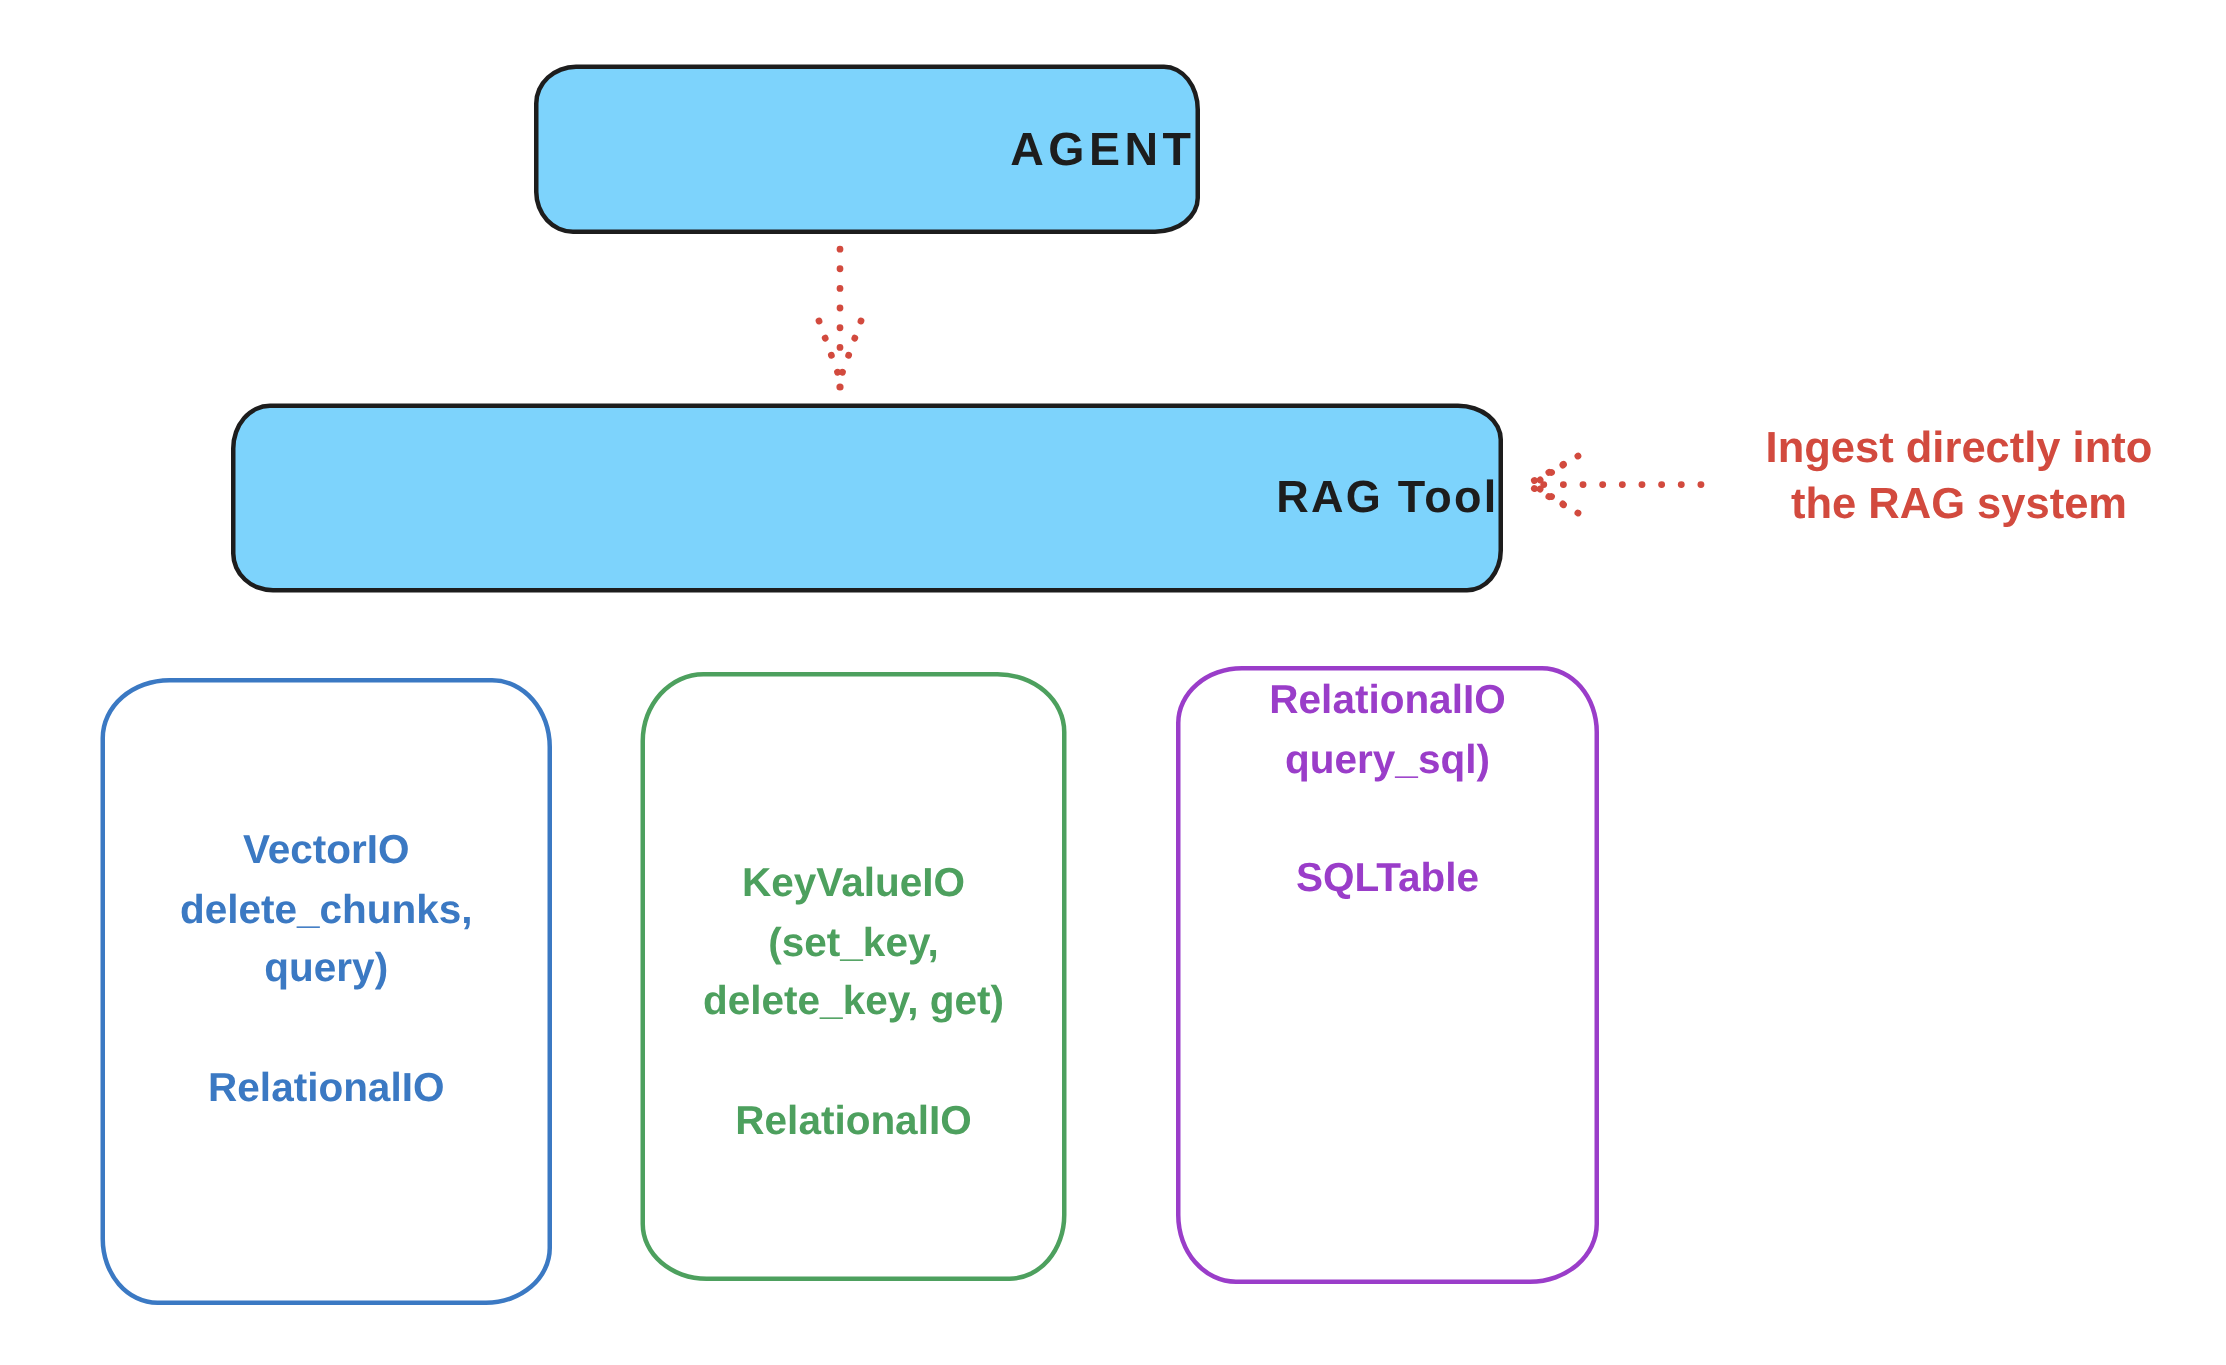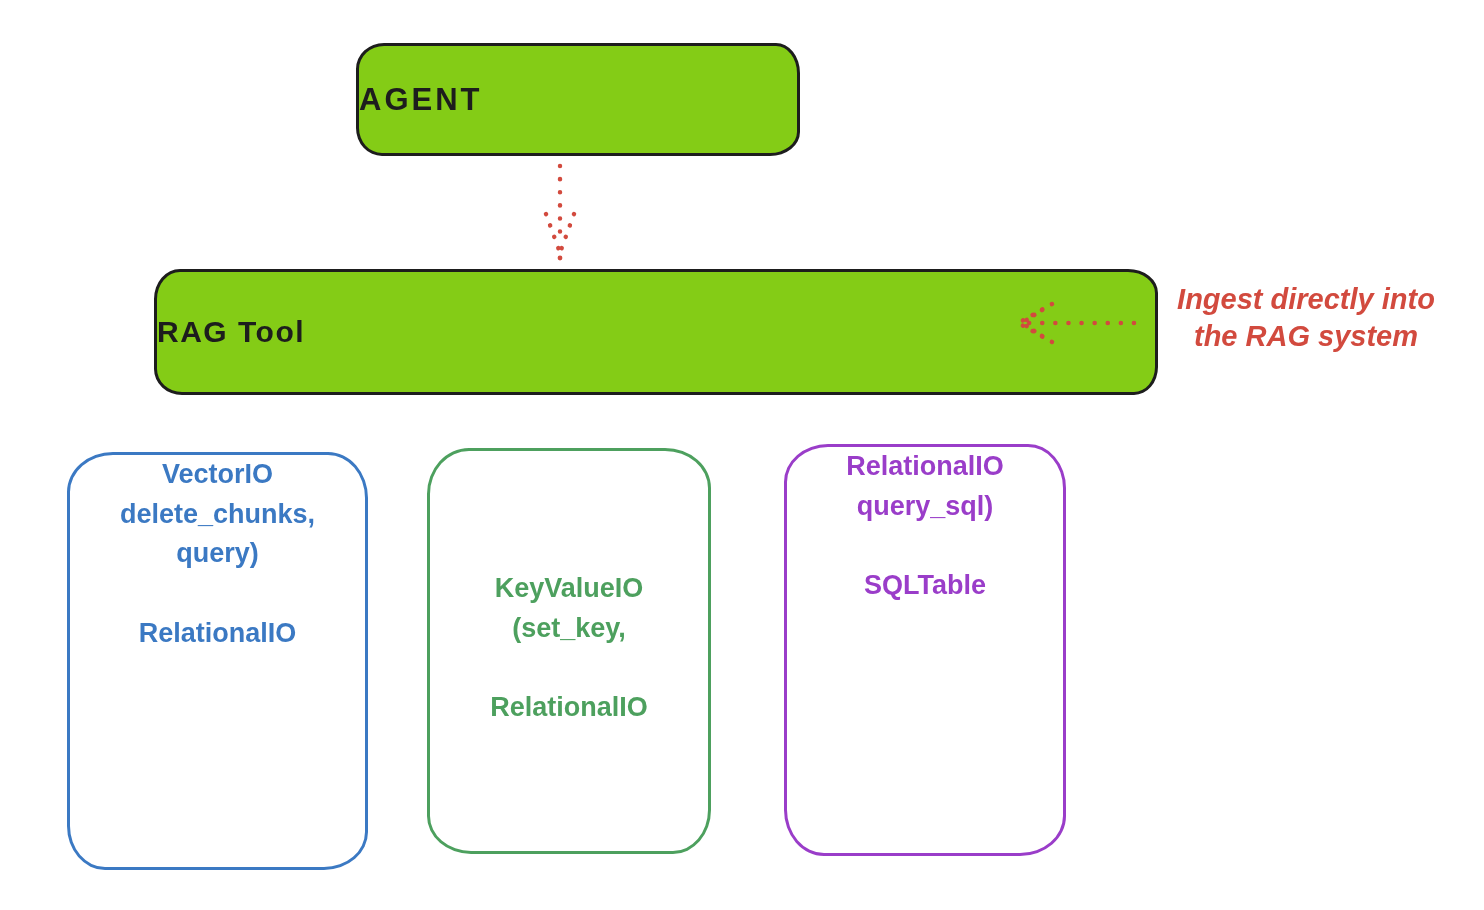--- a/index.html
+++ b/index.html
@@ -12,76 +12,76 @@
     position: relative;
     width: 1484px;
     height: 910px;
     background: #ffffff;
     overflow: hidden;
   }
   
   .node {
     position: absolute;
     border: 3.5px solid #1d1d1d;
-    background: #84cc16;
+    background: #7dd3fc;
     display: flex;
     align-items: center;
-    justify-content: flex-start;
+    justify-content: flex-end;
     color: #1d1d1d;
     font-weight: 700;
     box-sizing: border-box;
   }
   .node-agent {
     left: 356px; top: 43px;
     width: 444px; height: 113px;
     border-radius: 28px 24px 30px 26px / 26px 30px 24px 28px;
     font-size: 31px;
     letter-spacing: 3px;
   }
   .node-ragtool {
     left: 154px; top: 269px;
-    width: 1004px; height: 126px;
+    width: 848px; height: 126px;
     border-radius: 26px 30px 24px 28px / 30px 24px 28px 26px;
     font-size: 30px;
     letter-spacing: 1.5px;
   }
   
   .arrow-svg { position: absolute; }
   .arrow-agent-rag { left: 534px; top: 158px; }
   .arrow-ingest    { left: 1008px; top: 296px; }
   
   .annotation {
     position: absolute;
     left: 1130px; top: 281px;
     width: 352px;
     text-align: center;
     color: #d24a3e;
     font-size: 29px;
     line-height: 1.28;
     font-weight: 700;
-    font-style: italic;
   }
   
   .io-box {
     position: absolute;
     background: #ffffff;
     box-sizing: border-box;
     text-align: center;
     font-weight: 600;
     font-size: 27px;
     line-height: 1.47;
   }
   .io-box .io-line { white-space: nowrap; }
   .io-index { margin-top: 40px; }
   .io-vector {
     left: 67px; top: 452px;
     width: 301px; height: 418px;
     border: 3.5px solid #3b79c3;
     color: #3b79c3;
     border-radius: 46px 40px 44px 38px / 40px 46px 38px 44px;
+    padding-top: 92px;
   }
   .io-keyvalue {
     left: 427px; top: 448px;
     width: 284px; height: 406px;
     border: 3.5px solid #4da05e;
     color: #4da05e;
     border-radius: 42px 46px 38px 44px / 46px 40px 44px 38px;
     padding-top: 118px;
   }
   .io-relational {
@@ -132,20 +132,21 @@
   <div class="io-box io-vector">
     <div class="io-line">VectorIO</div>
     <div class="io-line">delete_chunks,</div>
     <div class="io-line">query)</div>
     <div class="io-line io-index">RelationalIO</div>
   </div>
 
   <div class="io-box io-keyvalue">
     <div class="io-line">KeyValueIO</div>
     <div class="io-line">(set_key,</div>
+    <div class="io-line">delete_key, get)</div>
     <div class="io-line io-index">RelationalIO</div>
   </div>
 
   <div class="io-box io-relational">
     <div class="io-line">RelationalIO</div>
     <div class="io-line">query_sql)</div>
     <div class="io-line io-index">SQLTable</div>
   </div>
 
 </div>

